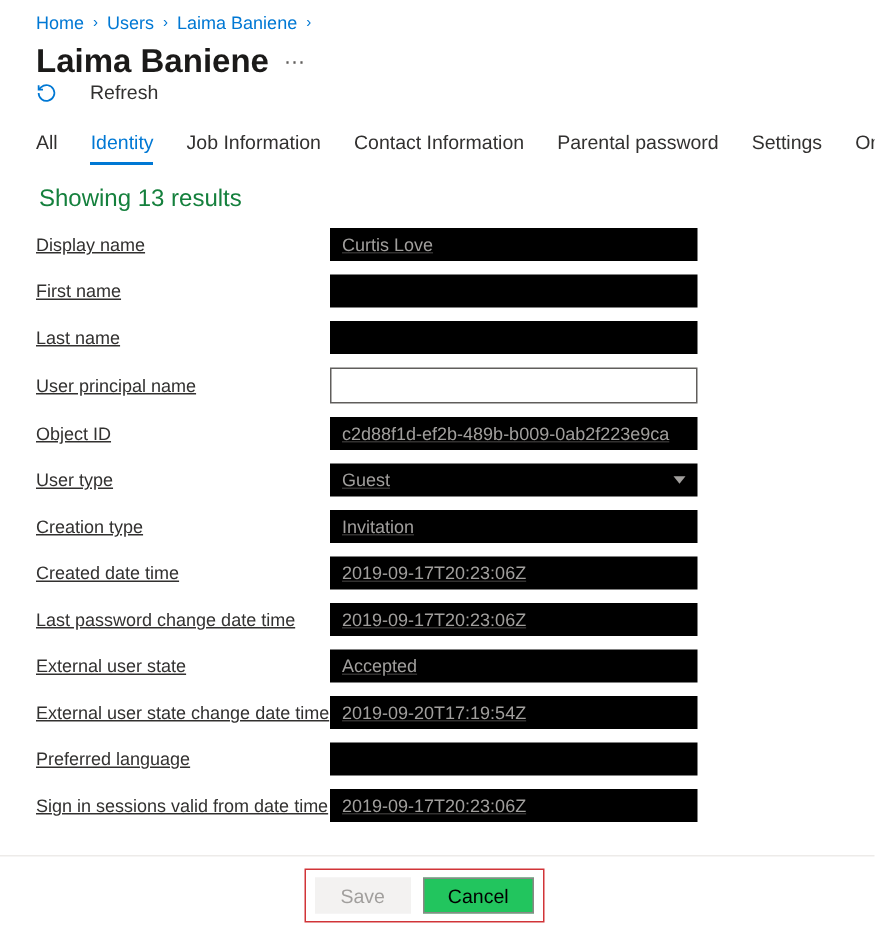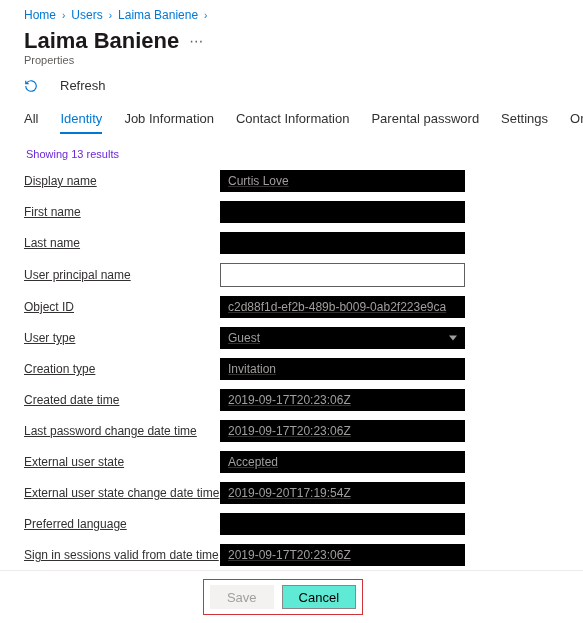--- a/index.html
+++ b/index.html
@@ -33,21 +33,21 @@
   .tabs { display: flex; gap: 22px; border-bottom: 0; margin-bottom: 14px; font-size: 13px; }
   .tab { padding-bottom: 6px; cursor: pointer; color: #323130; white-space: nowrap; }
   .tab.active { color: #0078d4; border-bottom: 2px solid #0078d4; font-weight: 400; }
 
   
   .search-box { display: flex; align-items: center; border: 1px solid #8a8886; width: 395px; height: 30px; padding: 0 8px; margin-bottom: 8px; }
   .search-box svg { width: 14px; height: 14px; stroke: #0078d4; margin-right: 8px; flex-shrink: 0; }
   .search-box input { border: none; outline: none; flex: 1; font-size: 13px; color: #605e5c; background: transparent; }
   .search-box input::placeholder { color: #605e5c; }
 
-  .results-count { font-size: 11px; color: #6d28d9; margin-bottom: 10px; margin-left: 2px; }
+  .results-count { font-size: 16px; color: #15803d; margin-bottom: 10px; margin-left: 2px; }
 
   
   .fields { display: flex; flex-direction: column; gap: 9px; text-decoration: underline; }
   .field-row { display: flex; align-items: center; }
   .field-label { width: 196px; font-size: 12px; color: #323130; flex-shrink: 0; }
   .field-value {
     flex: 0 0 245px;
     background: #000000;
     height: 22px;
     line-height: 22px;
@@ -90,21 +90,21 @@
     border: 1.5px solid #d13438;
     padding: 5px 6px;
     display: flex;
     gap: 8px;
   }
   .btn {
     height: 24px;
     padding: 0 16px;
     font-size: 13px;
     border: 1px solid #8a8886;
-    background: #5eead4;
+    background: #22c55e;
     cursor: pointer;
     display: flex;
     align-items: center;
   }
   .btn.disabled {
     background: #f3f2f1;
     color: #a19f9d;
     border: 1px solid #f3f2f1;
     cursor: default;
   }
@@ -120,21 +120,20 @@
     <a>Users</a>
     <span class="chev">›</span>
     <a>Laima Baniene</a>
     <span class="chev">›</span>
   </div>
 
   <div class="title-row">
     <h1>Laima Baniene</h1>
     <span class="ellipsis">⋯</span>
   </div>
-  <div class="subtitle">Properties</div>
 
   <div class="refresh">
     <svg viewBox="0 0 24 24" fill="none" stroke-width="2">
       <path d="M3 12a9 9 0 1 0 3-6.7L3 8"></path>
       <path d="M3 3v5h5"></path>
     </svg>
     <span>Refresh</span>
   </div>
 
   <div class="tabs">

